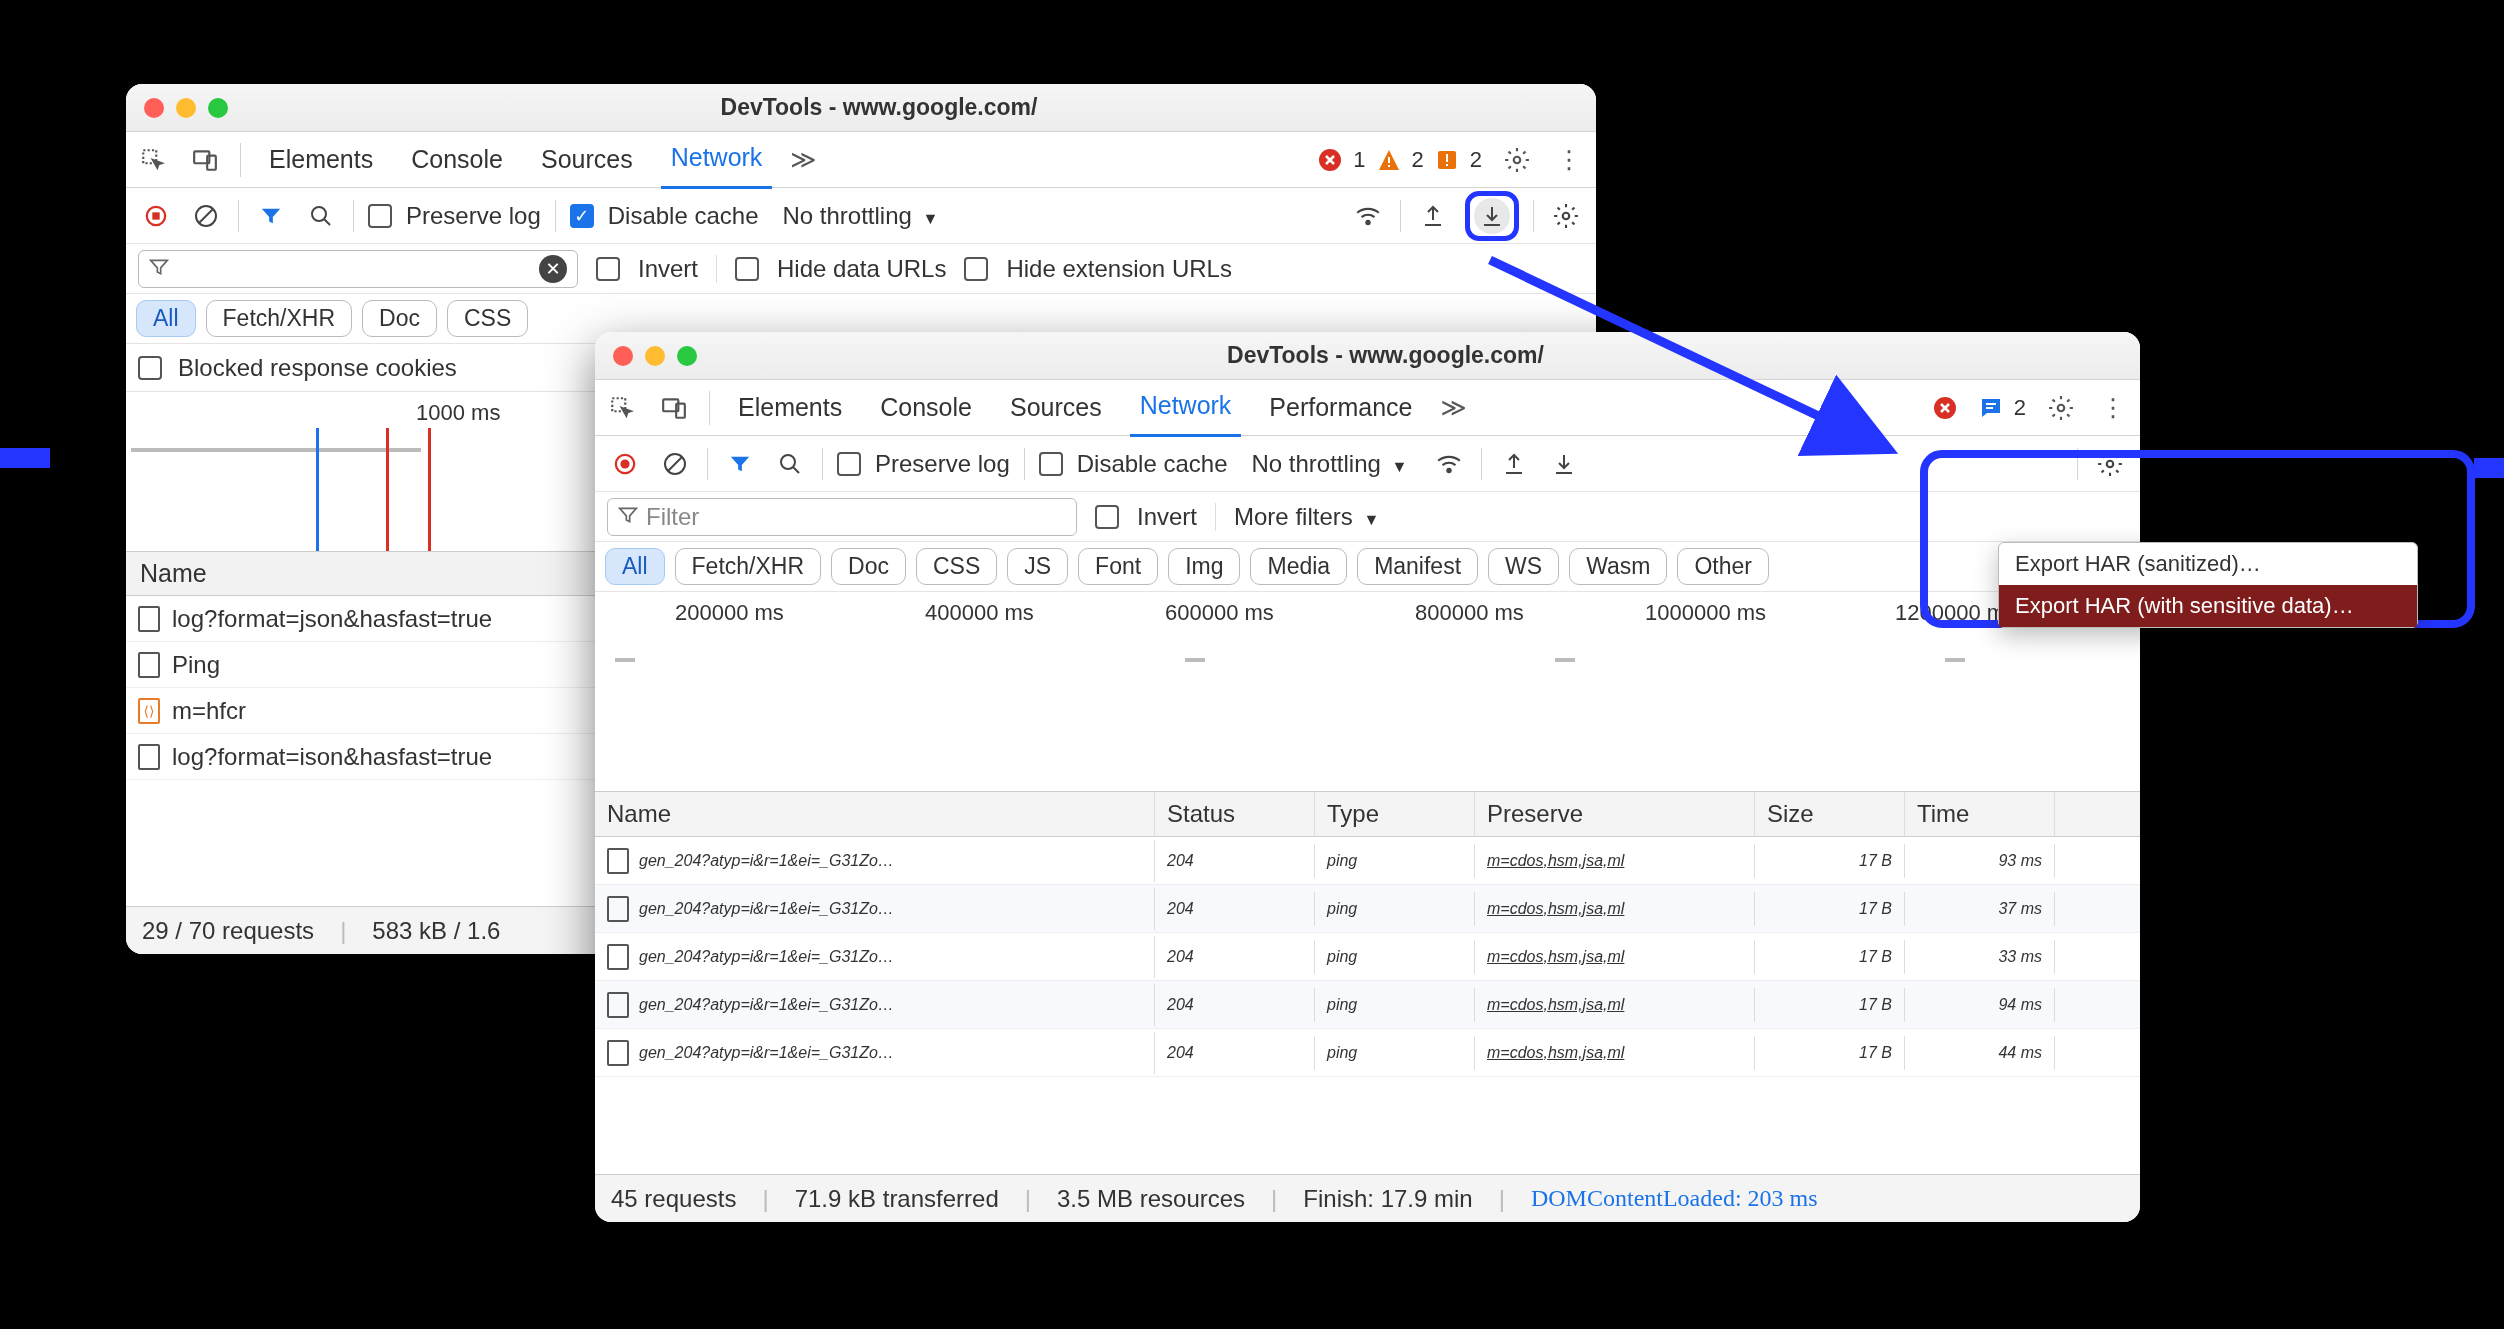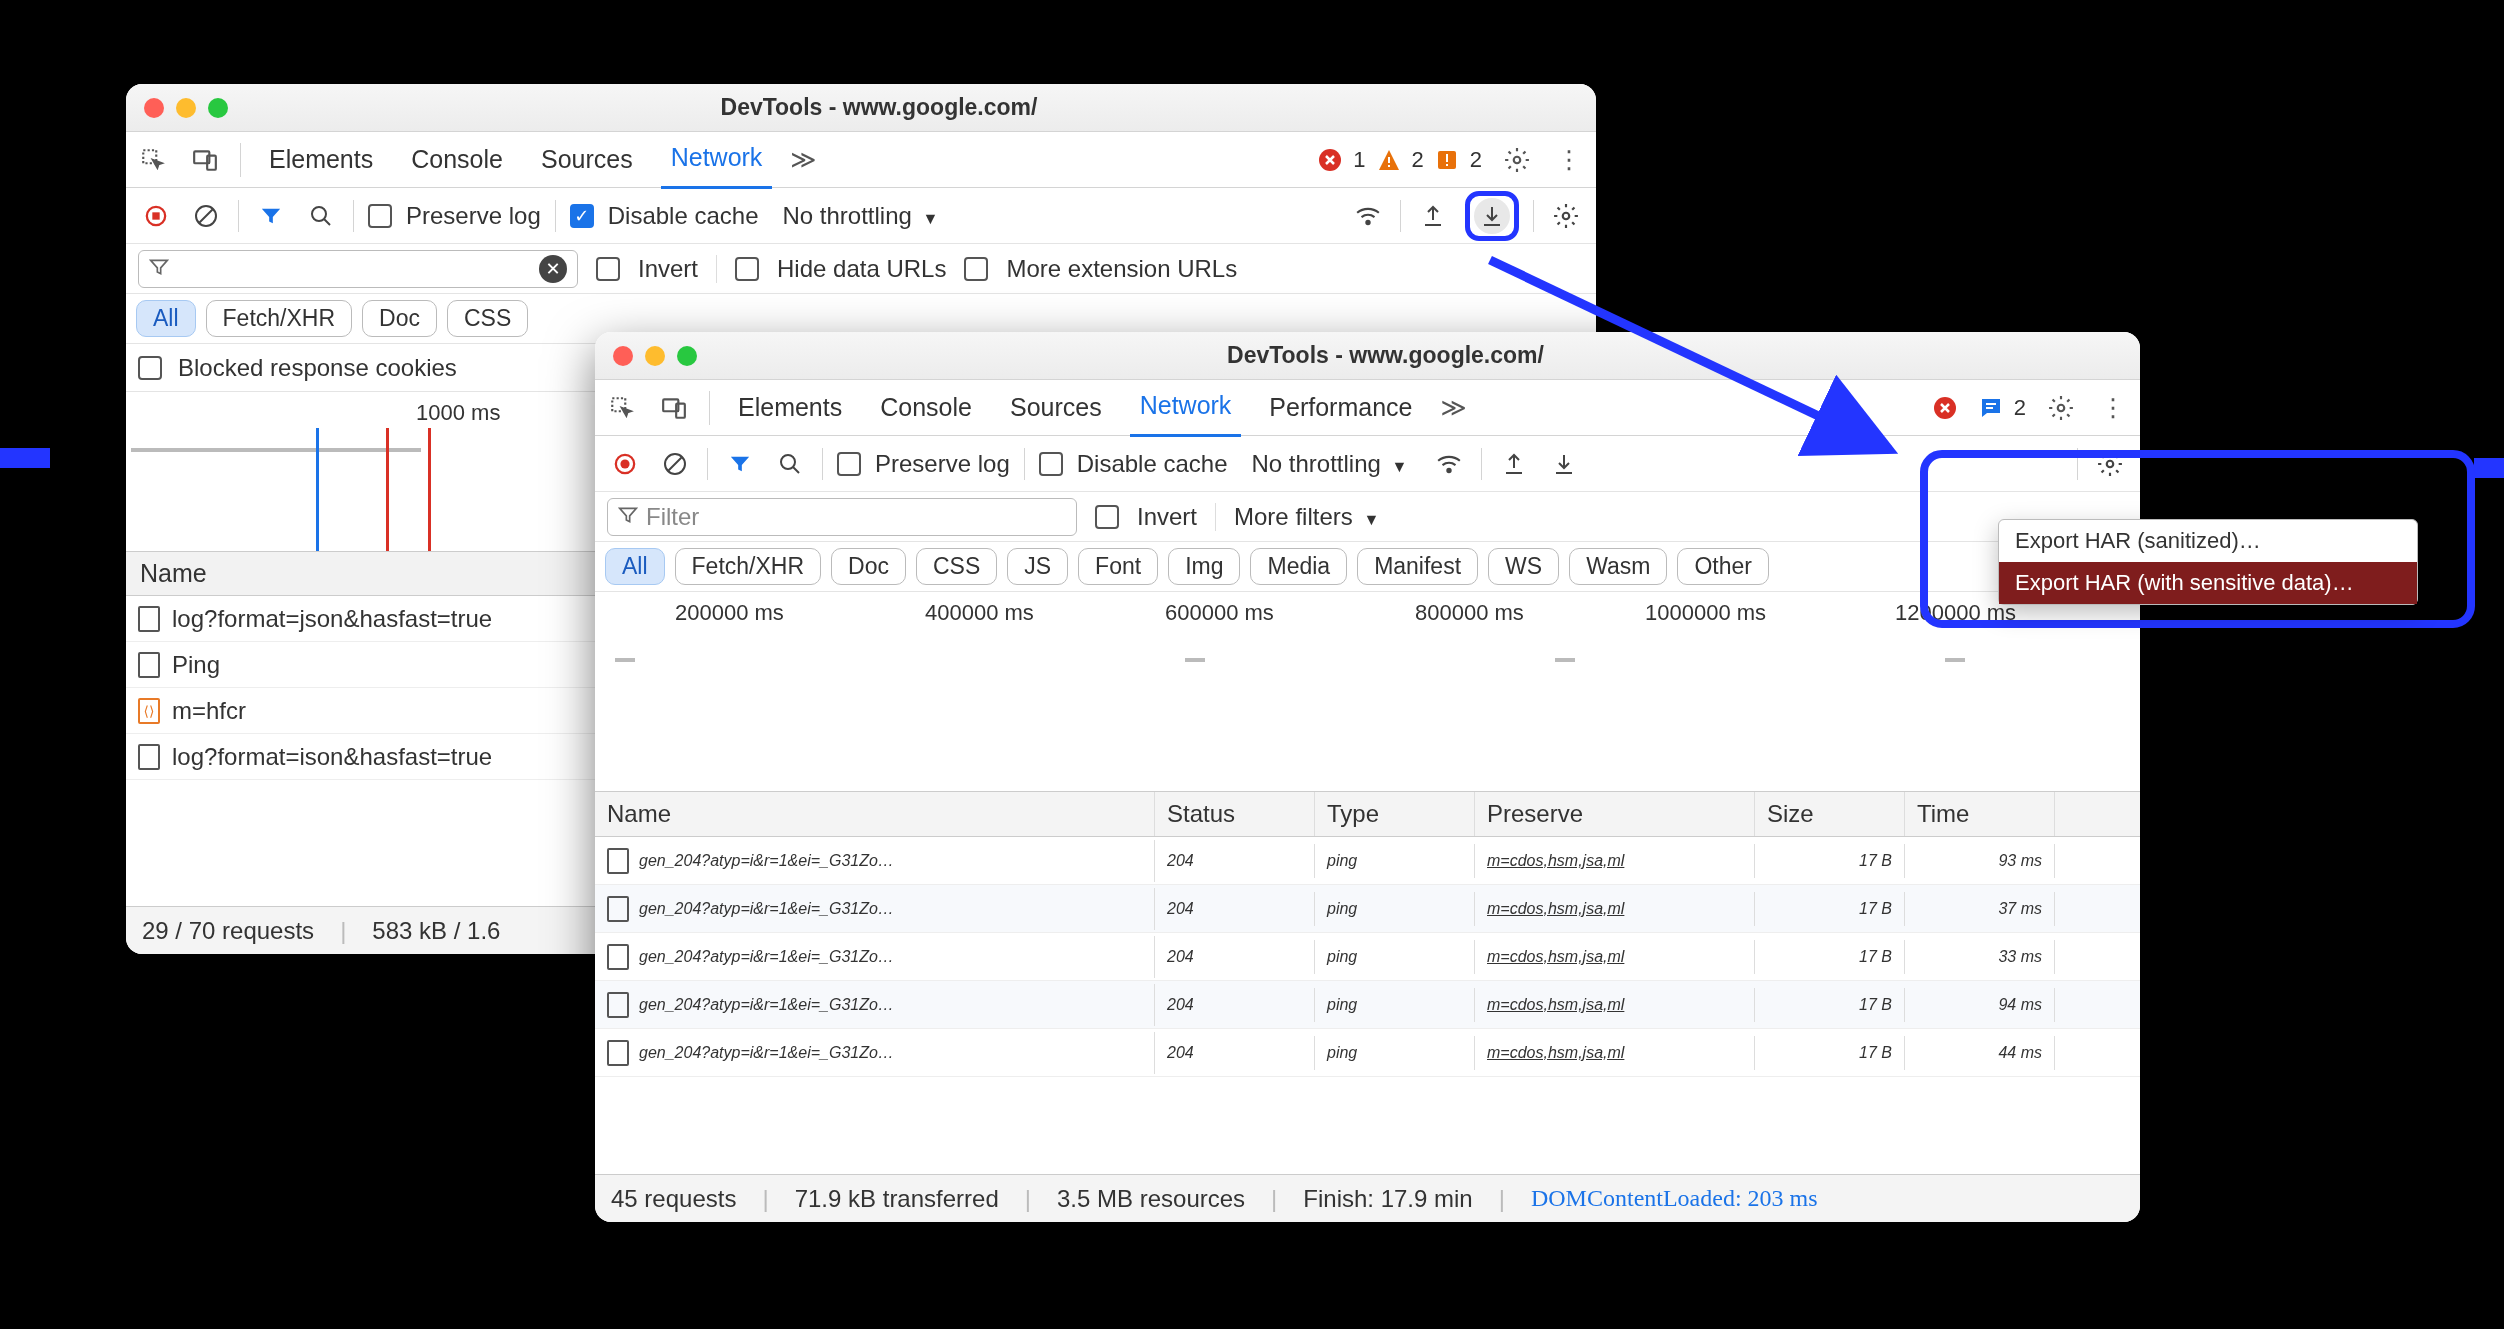--- a/index.html
+++ b/index.html
@@ -218,21 +218,21 @@
             <path d="M2 4h20l-8 9v7l-4-2v-5L2 4z"></path>
           </svg></span>
       <span class="clear-btn">✕</span>
     </div>
     <span class="checkbox"></span>
     <span>Invert</span>
     <div class="sep" style="width:1px;height:28px;background:#ddd;"></div>
     <span class="checkbox"></span>
     <span>Hide data URLs</span>
     <span class="checkbox"></span>
-    <span>More extension URLs</span>
+    <span>Hide extension URLs</span>
   </div>
 
   <div class="type-pills">
     <span class="pill active">All</span>
     <span class="pill">Fetch/XHR</span>
     <span class="pill">Doc</span>
     <span class="pill">CSS</span>
   </div>
 
   <div class="row-opt">
@@ -510,21 +510,21 @@
     <span>71.9 kB transferred</span>
       <span class="fsep">|</span>
     <span>3.5 MB resources</span>
       <span class="fsep">|</span>
     <span>Finish: 17.9 min</span>
       <span class="fsep">|</span>
     <span style="color:#1a73e8;font-family:Liberation Serif, serif;">DOMContentLoaded: 203 ms</span>
   </div>
 </div>
 
-<div class="context-menu" style="left:1998px; top:519px;">
+<div class="context-menu" style="left:1998px; top:542px;">
   <div class="item">Export HAR (sanitized)…</div>
   <div class="item hover">Export HAR (with sensitive data)…</div>
 </div>
 
 <div class="bluebox" style="left:1920px; top:450px; width:555px; height:178px;"></div>
 
 <svg class="arrow" width="2504" height="1329" style="left:0;top:0;">
   <defs>
       <marker id="ah" markerWidth="12" markerHeight="12" refX="9" refY="5" orient="auto">
         <path d="M0,0 L10,5 L0,10 z" fill="#2335ff"></path>

